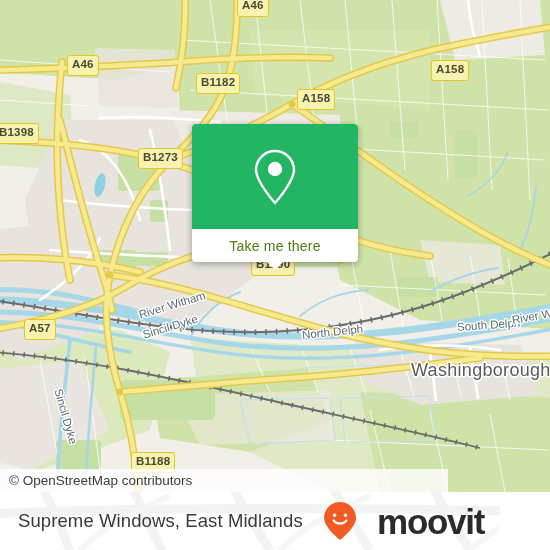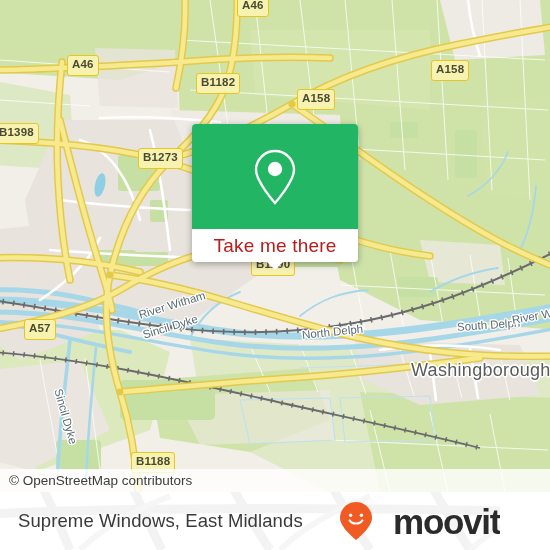--- a/index.html
+++ b/index.html
@@ -66,21 +66,21 @@
     text-shadow:
       -1.4px 0 #fff, 1.4px 0 #fff, 0 -1.4px #fff, 0 1.4px #fff,
       -1px -1px #fff, 1px -1px #fff, -1px 1px #fff, 1px 1px #fff;
   }
 
   
   #attribution {
     position: absolute;
     left: 0;
     bottom: 0;
-    width: 550px;
+    width: 448px;
     height: 23px;
     background: rgba(255,255,255,.80);
     color: #3c3c3c;
     font-size: 13.5px;
     line-height: 23px;
     padding-left: 9px;
     box-sizing: border-box;
     white-space: nowrap;
   }
 
@@ -106,22 +106,22 @@
   #popup-body {
     height: 33px;
     background: #ffffff;
     border-radius: 0 0 4px 4px;
     display: flex;
     align-items: center;
     justify-content: center;
     position: relative;
   }
   #popup-cta {
-    color: #b91c1c;
-    font-size: 19px;
+    color: #4d7c0f;
+    font-size: 14px;
     letter-spacing: .2px;
   }
   #popup-tail {
     position: absolute;
     left: 50%;
     bottom: -8px;
     margin-left: -9px;
     width: 0; height: 0;
     border-left: 9px solid transparent;
     border-right: 9px solid transparent;
@@ -149,21 +149,21 @@
     left: 18px;
     top: 50%;
     transform: translateY(-50%);
     color: #3a3a3a;
     font-size: 18.5px;
     letter-spacing: .1px;
     white-space: nowrap;
   }
   #brand {
     position: absolute;
-    right: 0;
+    right: 16px;
     top: 50%;
     transform: translateY(-50%);
     display: flex;
     align-items: center;
     gap: 20px;
   }
   #brand-word {
     color: #2b2b2b;
     font-size: 35px;
     font-weight: bold;

